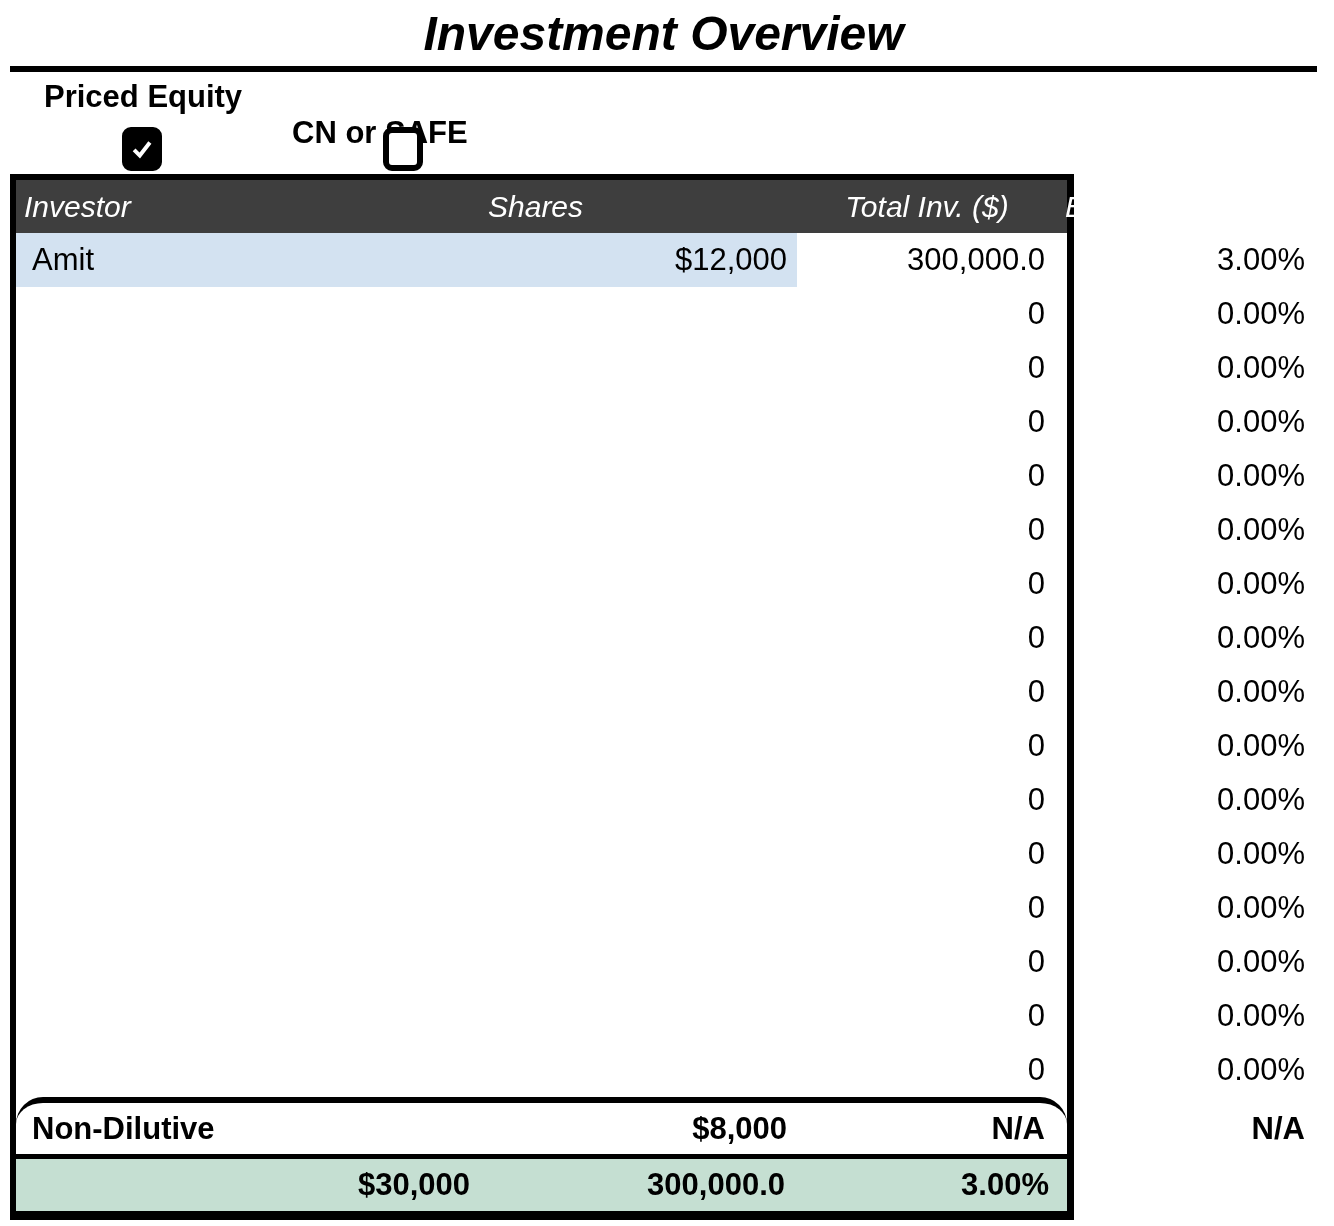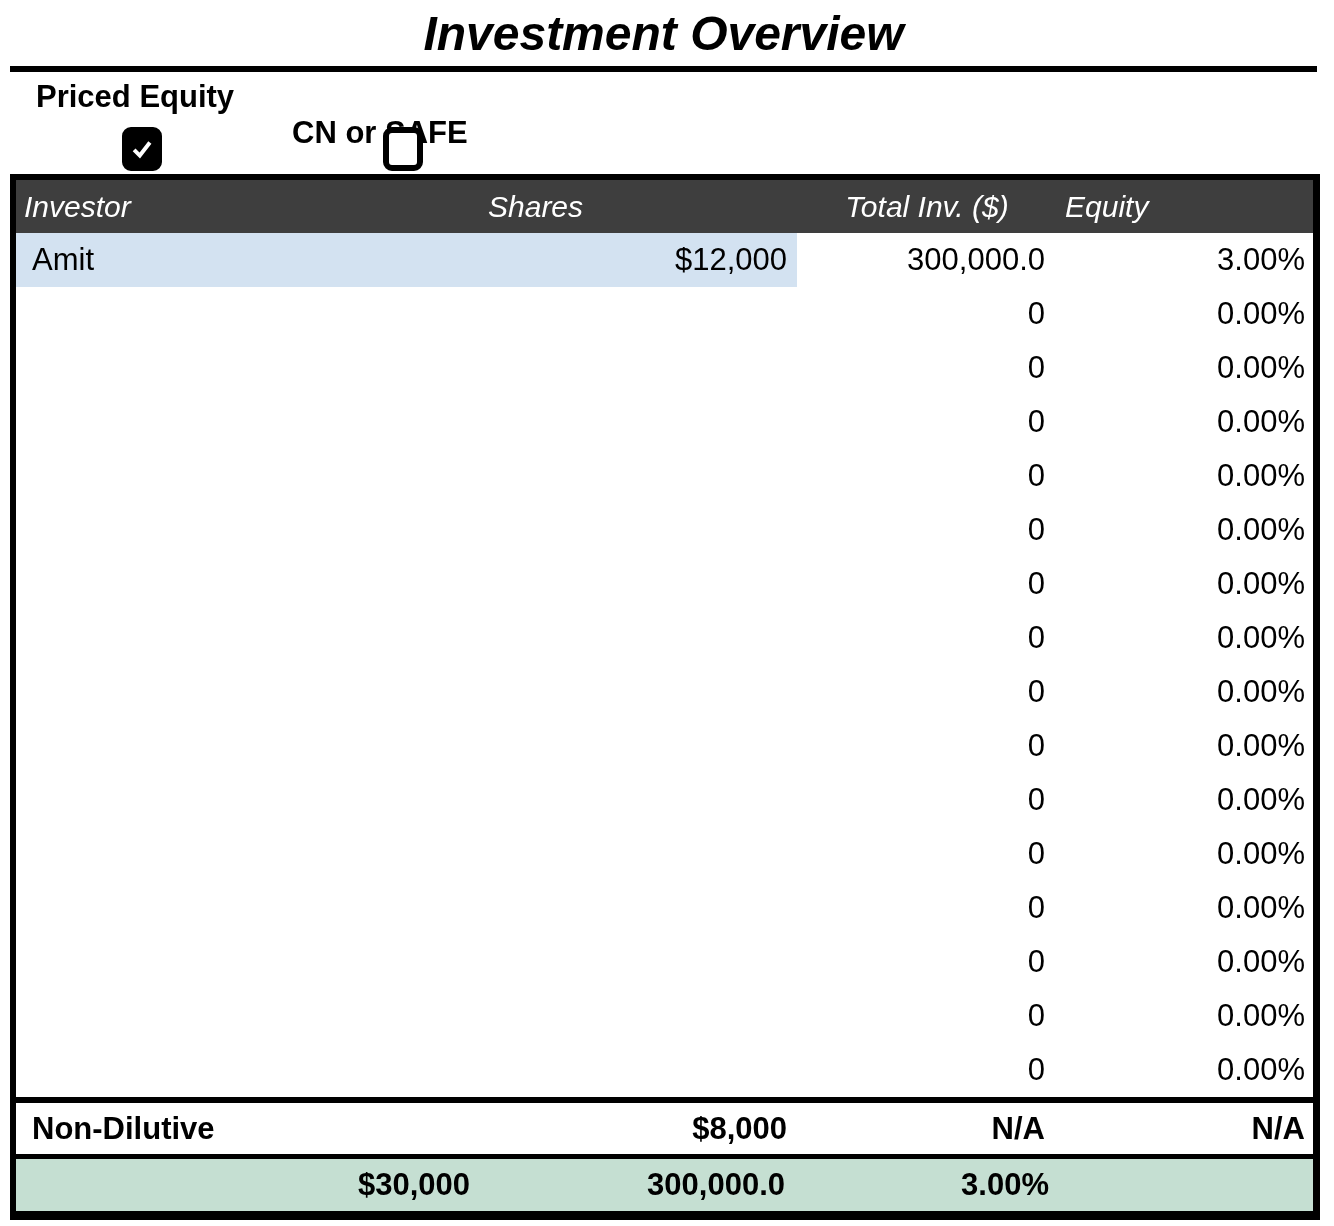--- a/index.html
+++ b/index.html
@@ -25,38 +25,38 @@
     line-height:44px;
   }
   .title-rule{
     position:absolute;left:10px;top:66px;width:1307px;height:6px;
     background:var(--border-color);
   }
   .toggle-label{
     position:absolute;top:80px;
     font-size:31px;font-weight:700;line-height:34px;white-space:nowrap;
   }
-  .toggle-label.pl{left:36px;}
+  .toggle-label.pl{left:44px;}
   .toggle-label.cs{left:292px;margin-top:36px;}
   .checkbox{
     position:absolute;top:127px;width:40px;height:44px;
     box-sizing:border-box;
     border:6px solid #000;border-radius:9px;
     background:#fff;
     display:flex;align-items:center;justify-content:center;
     cursor:pointer;
   }
   .checkbox.cb1{left:122px;}
   .checkbox.cb2{left:383px;}
   .checkbox svg{visibility:hidden;}
   .checkbox.checked{background:#000;}
   .checkbox.checked svg{visibility:visible;}
 
   .table{
-    position:absolute;left:10px;top:174px;width:1310px;
+    position:absolute;left:10px;top:174px;width:1064px;
     box-sizing:border-box;
     border:solid var(--border-color);
     border-width:6px 7px 9px 6px;
     background:#fff;
   }
   .thead,.trow{
     display:grid;
     grid-template-columns:464px 317px 260px 256px;
   }
   .thead{
@@ -78,20 +78,21 @@
   .td{font-size:31px;}
   .td.c1{justify-content:flex-start;padding-left:16px;}
   .td.c2{justify-content:flex-end;padding-right:10px;}
   .td.c3{justify-content:flex-end;padding-right:12px;}
   .td.c4{justify-content:flex-end;padding-right:8px;}
   .td.hl{background:var(--highlight-bg);}
   .trow.nd{
     height:51px;
     border-top:6px solid var(--border-color);
     font-weight:700;
+    border-radius:27px;
   }
   .trow.nd .td{font-weight:700;}
   .trow.total{
     height:52px;
     border-top:5px solid var(--border-color);
     background:var(--total-bg);
   }
   .trow.total .td{font-weight:700;}
 </style>
 </head>

